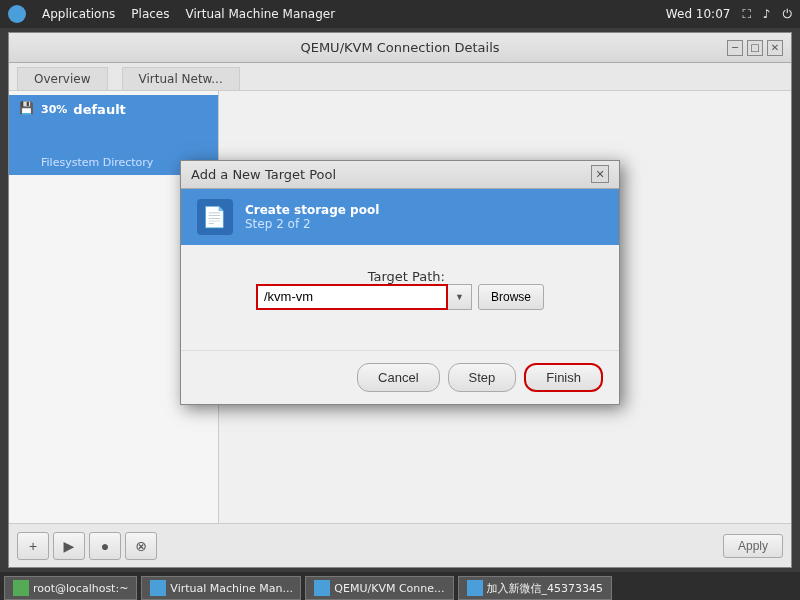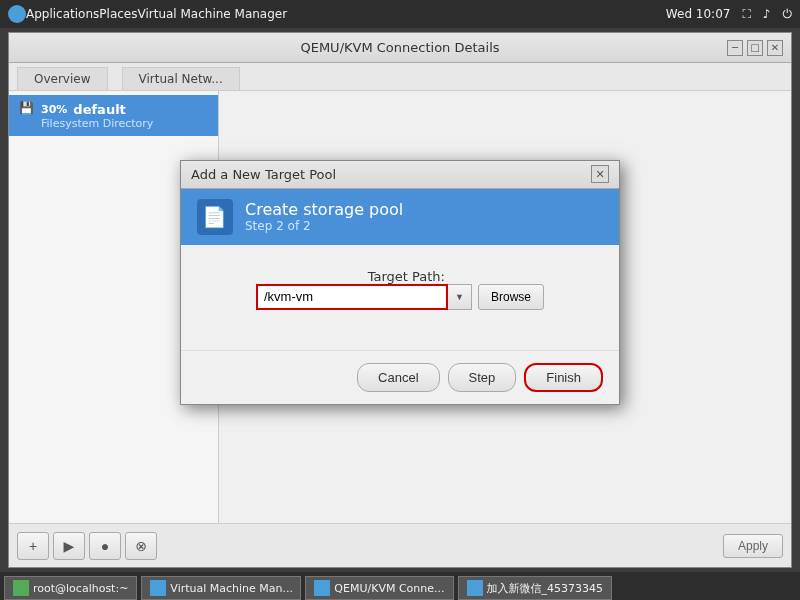--- a/index.html
+++ b/index.html
@@ -19,20 +19,21 @@
       justify-content: space-between;
       background: #2d2d2d;
       height: 28px;
       padding: 0 8px;
       color: #eee;
       font-size: 12px;
     }
     .system-bar-left {
       display: flex;
       align-items: center;
+      gap: 16px;
     }
     .system-bar-right {
       display: flex;
       align-items: center;
       gap: 12px;
     }
     .app-logo {
       width: 18px; height: 18px;
       background: #4a9eda;
       border-radius: 50%;
@@ -148,21 +149,21 @@
     }
     .sidebar-item-name {
       font-weight: bold;
       font-size: 13px;
     }
     .sidebar-item-sub {
       font-size: 11px;
       padding-left: 22px;
     }
     .sidebar-item.selected .sidebar-item-name { color: white; }
-    .sidebar-item.selected .sidebar-item-sub { color: #cce0ff; }
+    .sidebar-item.selected .sidebar-item-sub { color: #cce0ff; margin-top: 39px; }
     .sidebar-item .pct-badge {
       font-size: 11px;
       font-weight: bold;
     }
 
     
     .main-content {
       flex: 1;
       background: #f0f0f0;
       padding: 8px;
@@ -283,21 +284,21 @@
     }
     .modal-header-icon {
       width: 36px; height: 36px;
       background: #2e6db4;
       border-radius: 4px;
       display: flex; align-items: center; justify-content: center;
       color: white;
       font-size: 20px;
     }
     .modal-header-text { color: white; }
-    .modal-header-title { font-size: 16px; font-weight: normal; }
+    .modal-header-title { font-size: 12px; font-weight: bold; }
     .modal-header-sub { font-size: 12px; color: #cce4ff; }
 
     
     .modal-body {
       padding: 24px 20px;
       flex: 1;
       background: #f0f0f0;
     }
 
     .form-row {

